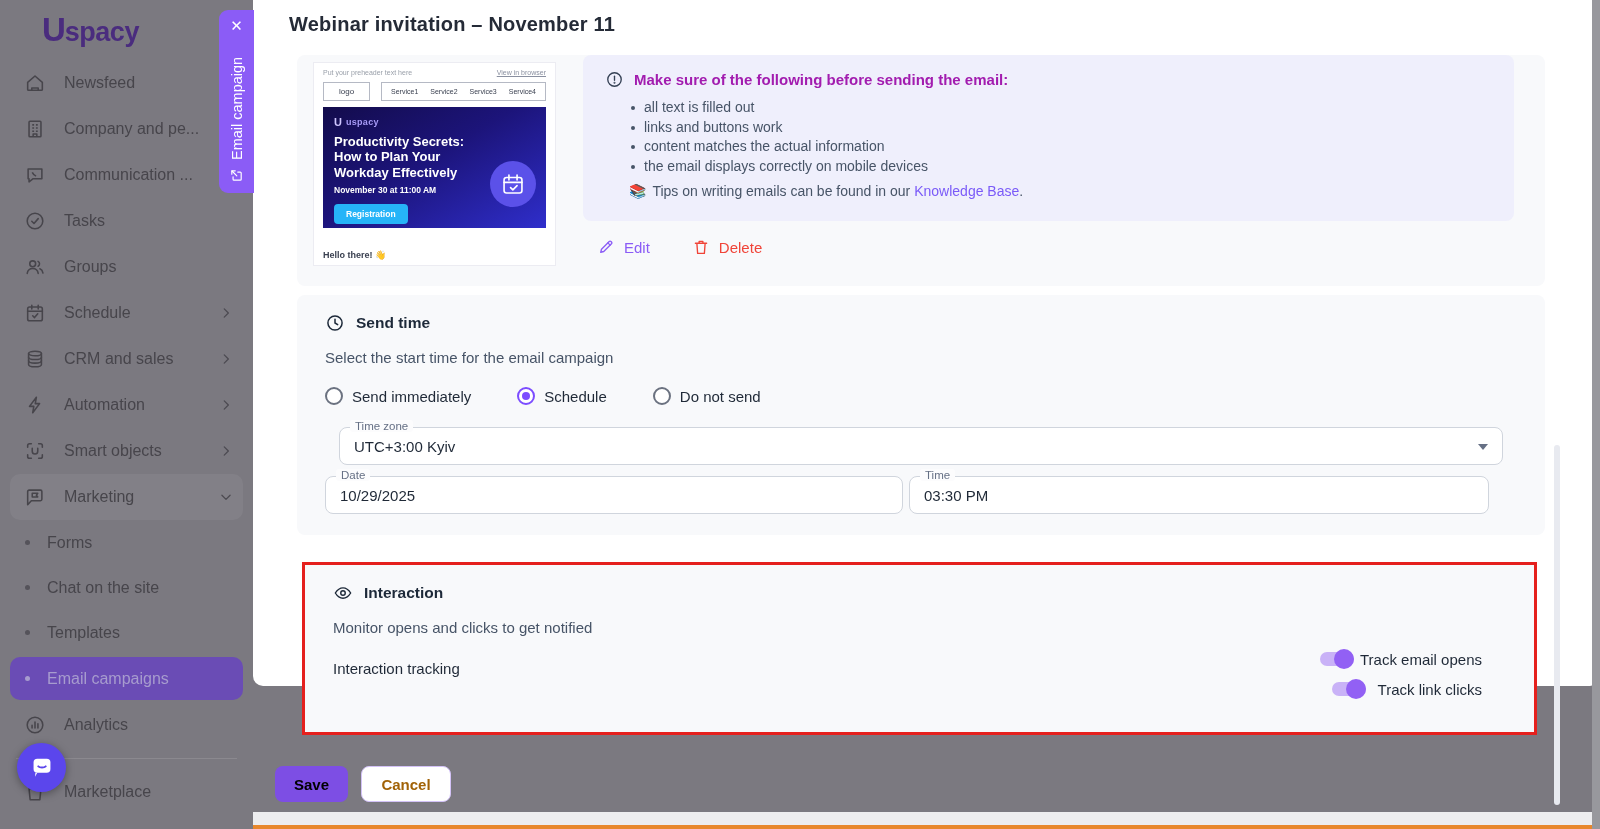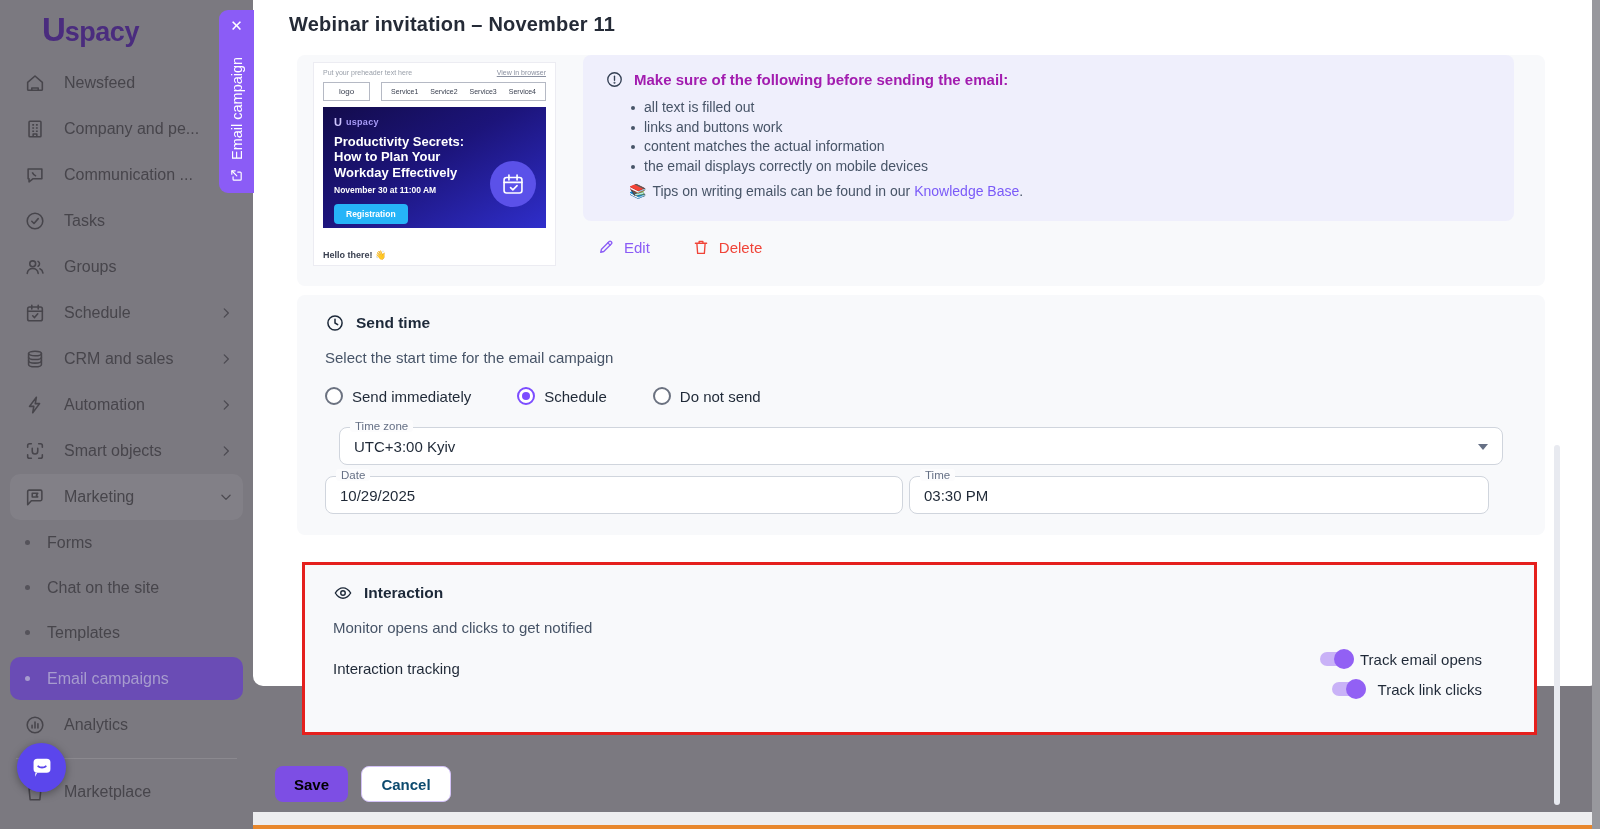--- a/index.html
+++ b/index.html
@@ -139,21 +139,21 @@
   .switch .track { position:absolute; left:0; top:3px; width:34px; height:14px;
     border-radius:7px; background:#c9b2f7; }
   .switch .knob { position:absolute; right:0; top:0; width:20px; height:20px;
     border-radius:50%; background:#9260f4; }
 
   
   .btn-save { position:absolute; left:22px; top:766px; width:73px; height:36px;
     background:#7d4ee4; color:#000000; font-size:15px; font-weight:600; border:none;
     border-radius:8px; cursor:pointer; font-family:inherit; }
   .btn-cancel { position:absolute; left:108px; top:766px; width:90px; height:36px;
-    background:#fff; color:#0c4a6e; font-size:15px; font-weight:600;
+    background:#fff; color:#a16207; font-size:15px; font-weight:600;
     border:1px solid #d3c2f7; border-radius:8px; cursor:pointer; font-family:inherit; }
 
   .inner-scroll { position:absolute; right:40px; top:445px; width:6px; height:360px;
     background:#e8eaf0; border-radius:3px; }
 
   
   .under-modal { position:absolute; left:253px; top:812px; width:1347px; height:17px;
     background:#ededef; }
   .orange-bar { position:absolute; left:253px; bottom:0; width:1347px; height:4px;
     background:#e8872c; z-index:25; }

